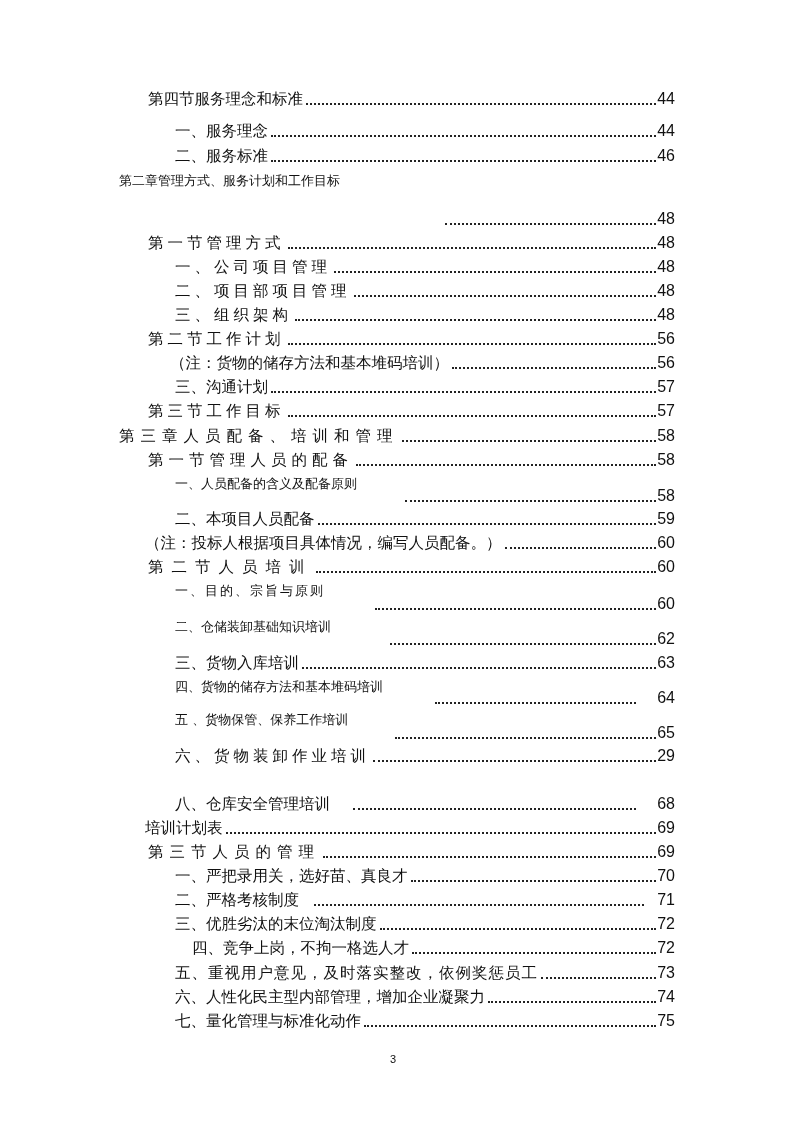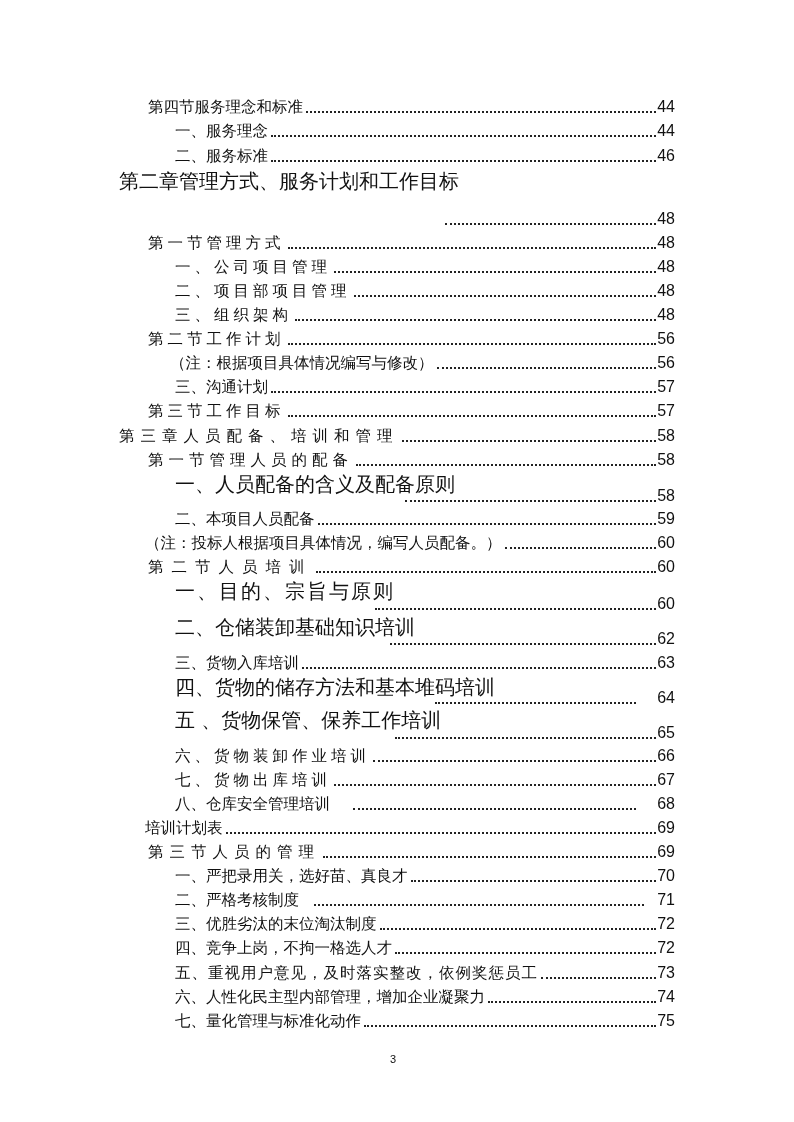--- a/index.html
+++ b/index.html
@@ -4,30 +4,30 @@
 <style>
   html, body { margin: 0; padding: 0; background: #ffffff; }
   body { width: 794px; height: 1122px; position: relative; overflow: hidden;
          font-family: "DejaVu Serif", "Liberation Serif", serif; color: #111; }
   .page { position: absolute; left: 0; top: 0; width: 794px; height: 1122px; background: #fff; }
   .toc-row { position: absolute; right: 119px; height: 22px; display: flex; align-items: flex-end; font-size: 15.5px; line-height: 22px; }
   .toc-row .label { white-space: nowrap; padding-right: 3px; }
   .toc-row .dots { flex: 1; height: 22px; overflow: hidden; position: relative; }
   .toc-row .dots::before { content: ""; position: absolute; left: 0; right: 0; bottom: 5px; border-bottom: 2px dotted #222; }
   .toc-row .num { font-family: "Liberation Sans", sans-serif; font-size: 16px; padding-left: 1px; white-space: nowrap; margin-top: 27px; }
-  .toc-text { position: absolute; height: 22px; line-height: 22px; font-size: 20px; white-space: nowrap; }
+  .toc-text { position: absolute; height: 22px; line-height: 22px; font-size: 13px; white-space: nowrap; }
   .spaced { letter-spacing: 4px; }
   .page-number { position: absolute; left: 390px; top: 1053px; font-family: "Liberation Sans", sans-serif; font-size: 11px; }
 </style>
 </head>
 <body>
 
 <div class="page">
 
-  <div class="toc-row" style="left:148px; top:96px;">
+  <div class="toc-row" style="left:148px; top:88px;">
     <span class="label">第四节服务理念和标准</span>
     <span class="dots"></span>
     <span class="num">44</span>
   </div>
   <div class="toc-row" style="left:175px; top:120px;">
     <span class="label">一、服务理念</span>
     <span class="dots"></span>
     <span class="num">44</span>
   </div>
   <div class="toc-row" style="left:175px; top:145px;">
@@ -61,21 +61,21 @@
     <span class="label spaced">三、组织架构</span>
     <span class="dots"></span>
     <span class="num">48</span>
   </div>
   <div class="toc-row" style="left:148px; top:328px;">
     <span class="label spaced">第二节工作计划</span>
     <span class="dots"></span>
     <span class="num">56</span>
   </div>
   <div class="toc-row" style="left:170px; top:352px;">
-    <span class="label">（注：根据项目具体情况编写与修改）</span>
+    <span class="label">（注：货物的储存方法和基本堆码培训）</span>
     <span class="dots"></span>
     <span class="num">56</span>
   </div>
   <div class="toc-row" style="left:175px; top:376px;">
     <span class="label">三、沟通计划</span>
     <span class="dots"></span>
     <span class="num">57</span>
   </div>
   <div class="toc-row" style="left:148px; top:400px;">
     <span class="label spaced">第三节工作目标</span>
@@ -142,26 +142,21 @@
 
   <div class="toc-text" style="left:175px; top:709px;">五 、货物保管、保养工作培训</div>
   <div class="toc-row" style="left:395px; top:722px;">
     <span class="dots"></span>
     <span class="num">65</span>
   </div>
 
   <div class="toc-row" style="left:175px; top:745px;">
     <span class="label spaced">六、货物装卸作业培训</span>
     <span class="dots"></span>
-    <span class="num">66</span>
-  </div>
-  <div class="toc-row" style="left:175px; top:769px;">
-    <span class="label spaced">七、货物出库培训</span>
-    <span class="dots"></span>
-    <span class="num">67</span>
+    <span class="num">29</span>
   </div>
   <div class="toc-row" style="left:175px; top:793px;gap:20px;">
     <span class="label">八、仓库安全管理培训</span>
     <span class="dots"></span>
     <span class="num">68</span>
   </div>
   <div class="toc-row" style="left:145px; top:817px;">
     <span class="label">培训计划表</span>
     <span class="dots"></span>
     <span class="num">69</span>
@@ -179,21 +174,21 @@
   <div class="toc-row" style="left:175px; top:889px;gap:12px;">
     <span class="label">二、严格考核制度</span>
     <span class="dots"></span>
     <span class="num">71</span>
   </div>
   <div class="toc-row" style="left:175px; top:913px;">
     <span class="label">三、优胜劣汰的末位淘汰制度</span>
     <span class="dots"></span>
     <span class="num">72</span>
   </div>
-  <div class="toc-row" style="left:175px; top:937px;align-items:flex-end;">
+  <div class="toc-row" style="left:192px; top:937px;align-items:flex-end;">
     <span class="label">四、竞争上岗，不拘一格选人才</span>
     <span class="dots"></span>
     <span class="num">72</span>
   </div>
   <div class="toc-row" style="left:175px; top:962px;">
     <span class="label" style="letter-spacing:1px;">五、重视用户意见，及时落实整改，依例奖惩员工</span>
     <span class="dots"></span>
     <span class="num">73</span>
   </div>
   <div class="toc-row" style="left:175px; top:986px;">

